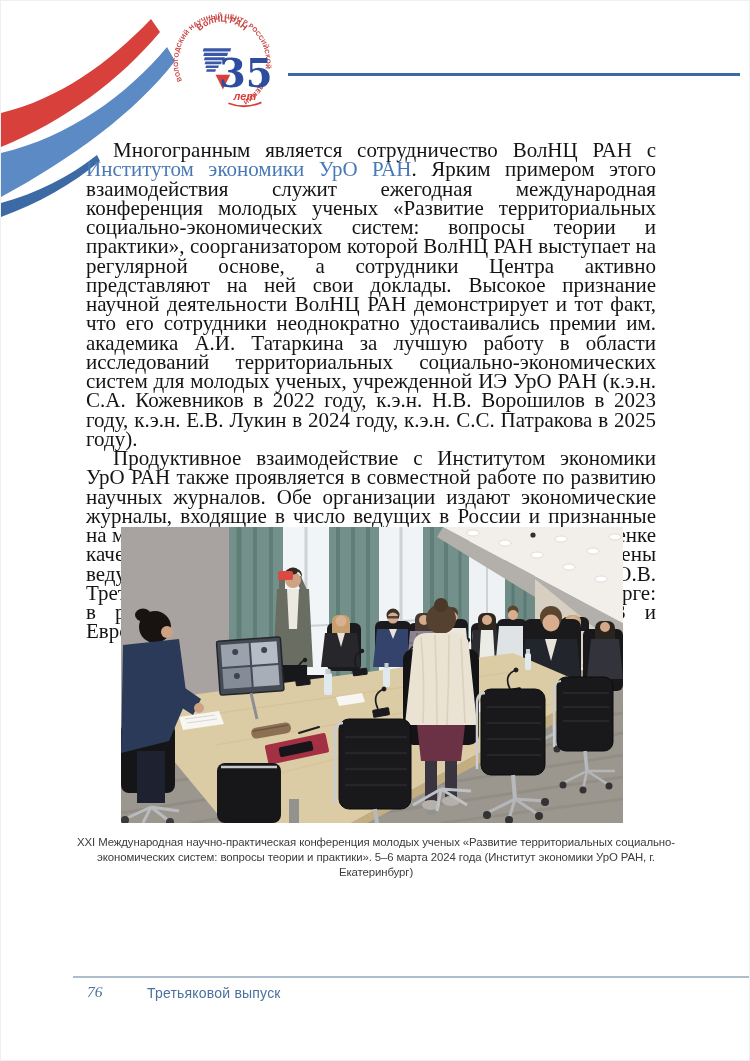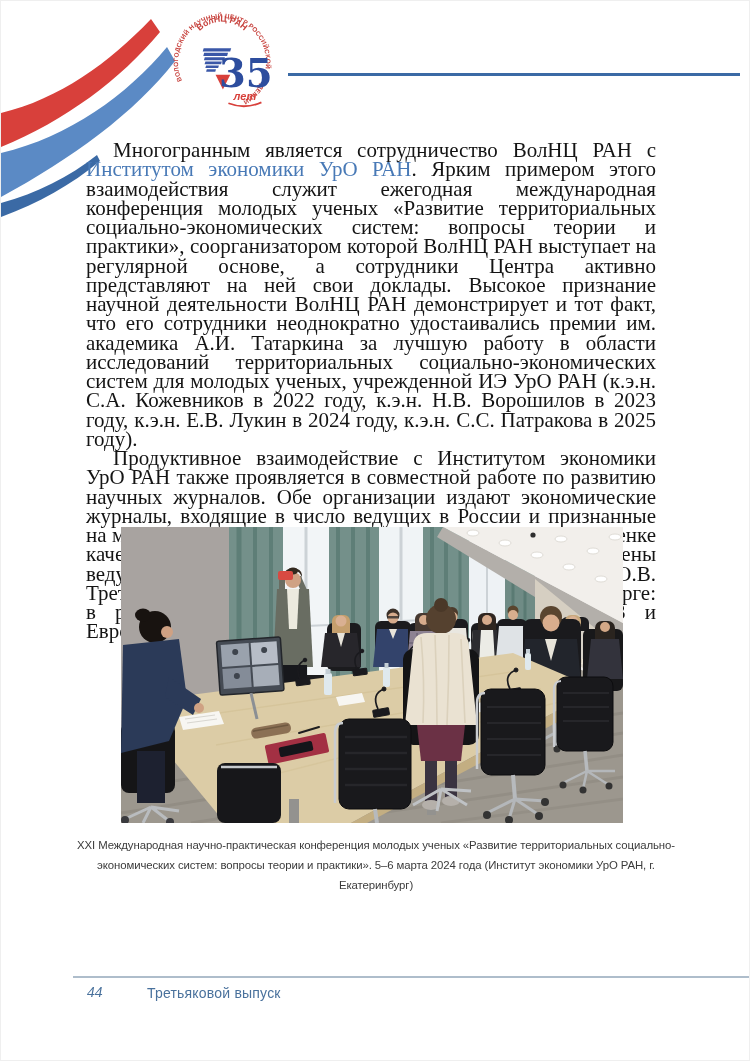--- a/index.html
+++ b/index.html
@@ -8,21 +8,21 @@
         font-family:"Liberation Serif", serif;}
   .swoosh{position:absolute;left:0;top:0;}
   .logo{position:absolute;left:166px;top:6px;}
   .header-rule{position:absolute;left:287px;top:72px;width:452px;height:3px;background:#3b6aa5;}
   .article{position:absolute;left:85px;top:140px;width:570px;
            font-size:21px;line-height:19.25px;color:#141414;text-align:justify;}
   .article p{margin:0;text-indent:27px;}
   .inst-link{color:#4879b6;text-decoration:none;cursor:pointer;}
   .photo{position:absolute;left:120px;top:526px;width:502px;height:296px;overflow:hidden;background:#dad7d2;}
   .caption{position:absolute;left:66px;top:834px;width:618px;text-align:center;
-           font-family:"Liberation Sans", sans-serif;font-size:11.4px;line-height:20px;
+           font-family:"Liberation Sans", sans-serif;font-size:11.4px;line-height:15px;
            color:#3b3b3b;letter-spacing:-0.1px;}
   .footer-rule{position:absolute;left:72px;top:975px;width:678px;height:2px;background:#aebdcb;}
   .page-number{position:absolute;left:86px;top:982px;font-family:"Liberation Serif",serif;
                font-style:italic;font-size:15.5px;color:#49719c;}
   .footer-label{position:absolute;left:146px;top:984px;font-family:"Liberation Sans",sans-serif;
                 font-size:14px;color:#49719c;letter-spacing:0.2px;}
   .ring-text{font-family:"Liberation Sans",sans-serif;font-weight:bold;font-size:7px;
              letter-spacing:0.25px;fill:#c7413c;}
   .org-text{font-family:"Liberation Sans",sans-serif;font-weight:bold;font-size:9.5px;fill:#c7413c;}
   .num-text{font-family:"DejaVu Serif",serif;font-weight:bold;font-size:42px;fill:#2d4d9e;}
@@ -351,16 +351,16 @@
           <circle cx="462" cy="263" r="3.5" fill="#333333"></circle>
           <circle cx="488" cy="259" r="3.5" fill="#333333"></circle>
         </g>
       </g>
     </svg>
   </div>
 
   <div class="caption">XXI Международная научно-практическая конференция молодых ученых «Развитие территориальных социально-экономических систем: вопросы теории и практики». 5–6 марта 2024 года (Институт экономики УрО РАН, г. Екатеринбург)</div>
 
   <div class="footer-rule"></div>
-  <div class="page-number">44</div>
+  <div class="page-number">76</div>
   <div class="footer-label">Третьяковой выпуск</div>
 
 </div>
 
 </body></html>

